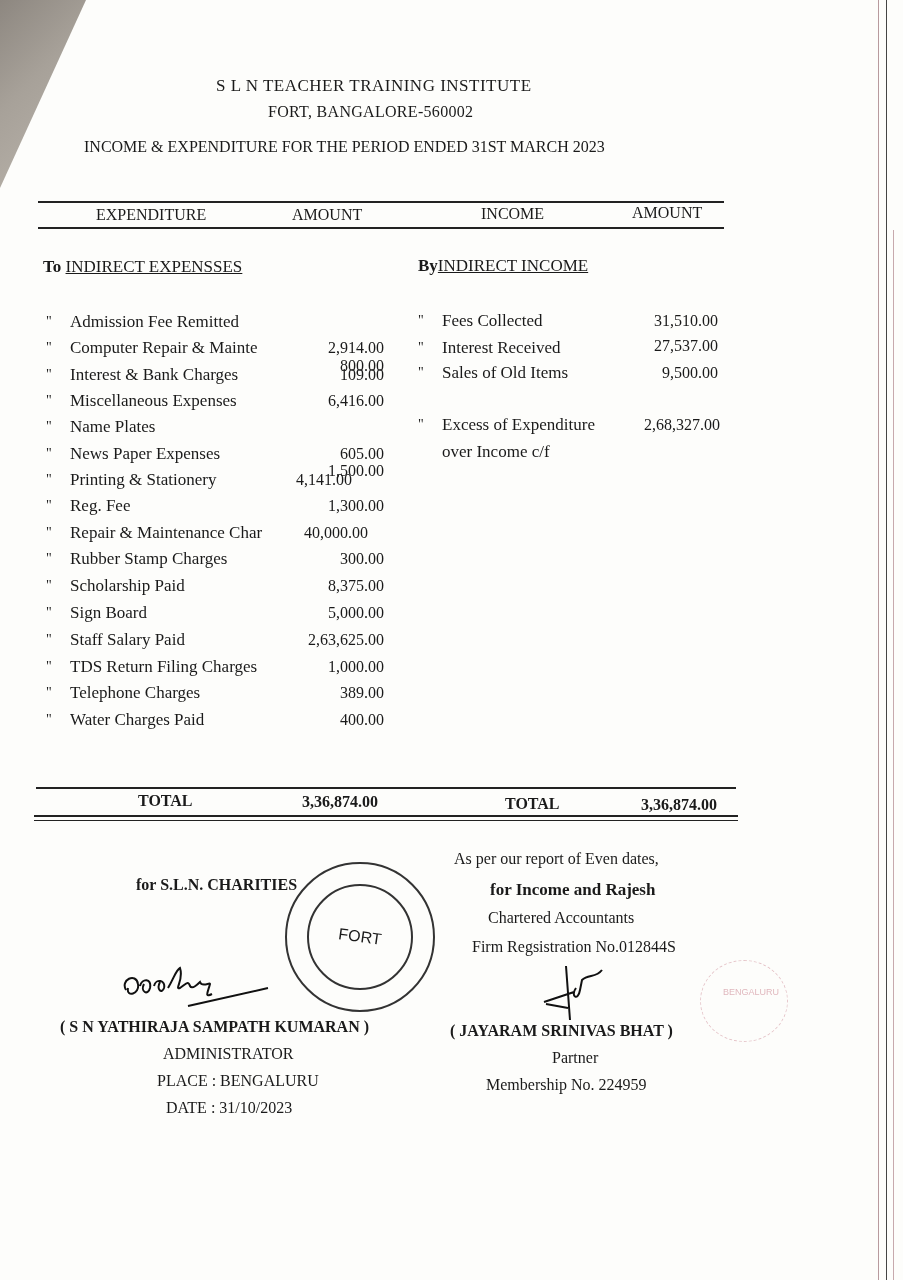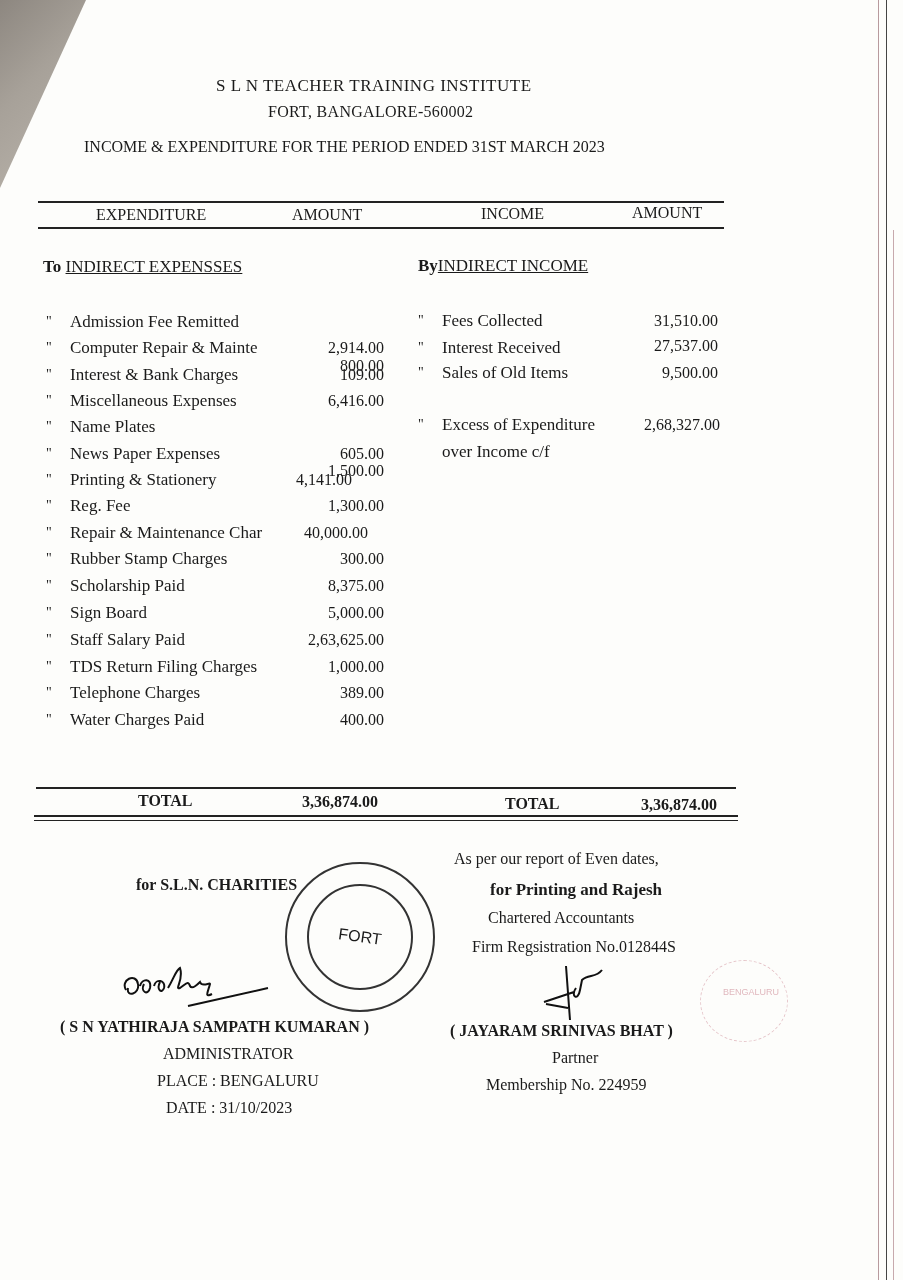--- a/index.html
+++ b/index.html
@@ -143,21 +143,21 @@
 </div>
 <svg style="position:absolute;left:118px;top:960px;" width="160" height="50">
   <path d="M8 30 C2 20,18 12,20 24 C22 34,8 38,10 28 M22 26 C24 18,34 18,32 28 C30 36,22 32,26 24 M36 26 C38 18,48 20,46 28 C44 34,38 30,42 22 M50 28 C56 18,58 10,62 8 C66 20,56 30,62 28 C68 24,70 20,72 26 C74 30,80 24,82 22 C84 28,92 22,92 24 C90 32,86 38,94 34 M70 46 L150 28" stroke="#111" stroke-width="2" fill="none"></path>
 </svg>
 <div class="abs sig" style="left:60px;top:1018px;font-weight:bold;">( S N YATHIRAJA SAMPATH KUMARAN )</div>
 <div class="abs sig" style="left:163px;top:1045px;">ADMINISTRATOR</div>
 <div class="abs sig" style="left:147px;top:1072px;margin-left:10px;">PLACE : BENGALURU</div>
 <div class="abs sig" style="left:166px;top:1099px;">DATE : 31/10/2023</div>
 
 <div class="abs sig" style="left:454px;top:850px;">As per our report of Even dates,</div>
-<div class="abs sig" style="left:490px;top:880px;font-weight:bold;font-size:17px;">for Printing and Rajesh</div>
+<div class="abs sig" style="left:490px;top:880px;font-weight:bold;font-size:17px;">for Income and Rajesh</div>
 <div class="abs sig" style="left:488px;top:909px;">Chartered Accountants</div>
 <div class="abs sig" style="left:472px;top:938px;">Firm Regsistration No.012844S</div>
 <svg style="position:absolute;left:540px;top:962px;" width="70" height="60">
   <path d="M26 4 L30 58 M4 40 L34 30 M6 42 L28 46 M36 26 C30 34,38 40,40 28 L42 18 C48 12,56 16,62 8" stroke="#111" stroke-width="2" fill="none"></path>
 </svg>
 <div class="red-stamp">
     <span>BENGALURU</span>
   </div>
 <div class="abs sig" style="left:450px;top:1022px;font-weight:bold;">( JAYARAM SRINIVAS BHAT )</div>
 <div class="abs sig" style="left:552px;top:1049px;">Partner</div>

